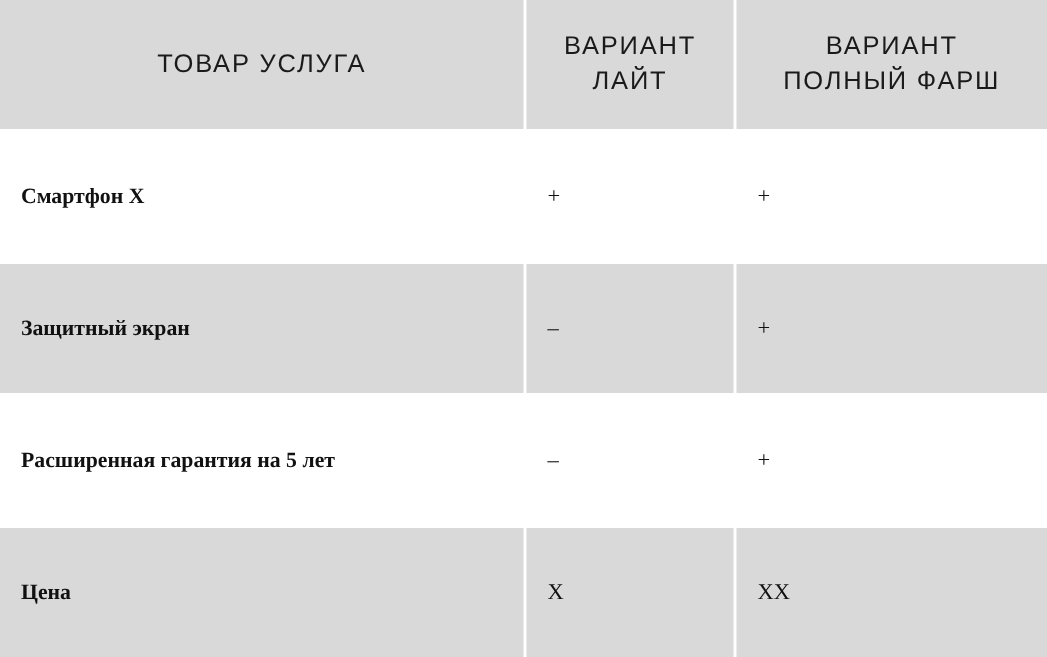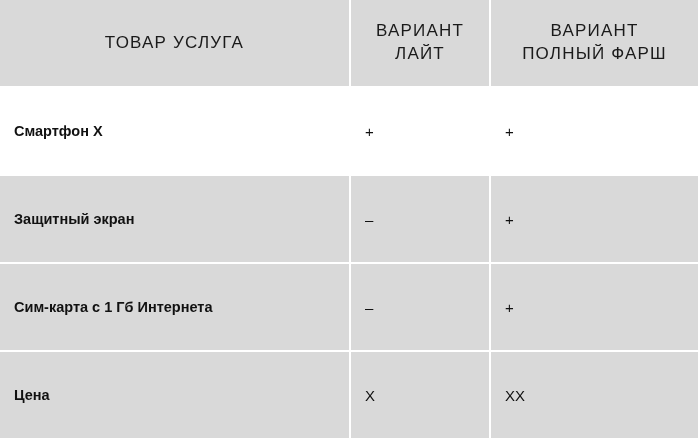--- a/index.html
+++ b/index.html
@@ -42,20 +42,21 @@
   thead th:last-child { border-right: none; }
 
   tbody td {
     height: 59px;
     font-size: 14.5px;
     color: #111111;
     padding: 0 14px;
     vertical-align: middle;
     border-right: 2px solid #ffffff;
     border-bottom: 2px solid #ffffff;
+    font-family: Liberation Serif, serif;
   }
   tbody td:last-child { border-right: none; }
   tbody tr:last-child td { border-bottom: none; }
 
   tbody tr.alt td { background: #d9d9d9; }
   tbody tr.plain td { background: #ffffff; }
 
   td.label { font-weight: bold; }
   tbody tr.plain td.label { font-weight: bold; }
   td.mark { font-weight: normal; font-size: 15px; }
@@ -91,22 +92,22 @@
     <tr class="plain">
       <td class="label">Смартфон Х</td>
       <td class="mark">+</td>
       <td class="mark">+</td>
     </tr>
     <tr class="alt">
       <td class="label">Защитный экран</td>
       <td class="mark">–</td>
       <td class="mark">+</td>
     </tr>
-    <tr class="alt">
-      <td class="label">Сим-карта с 1 Гб Интернета</td>
+    <tr class="plain">
+      <td class="label">Расширенная гарантия на 5 лет</td>
       <td class="mark">–</td>
       <td class="mark">+</td>
     </tr>
     <tr class="alt">
       <td class="label">Цена</td>
       <td class="mark">Х</td>
       <td class="mark">ХХ</td>
     </tr>
   </tbody>
 </table>

